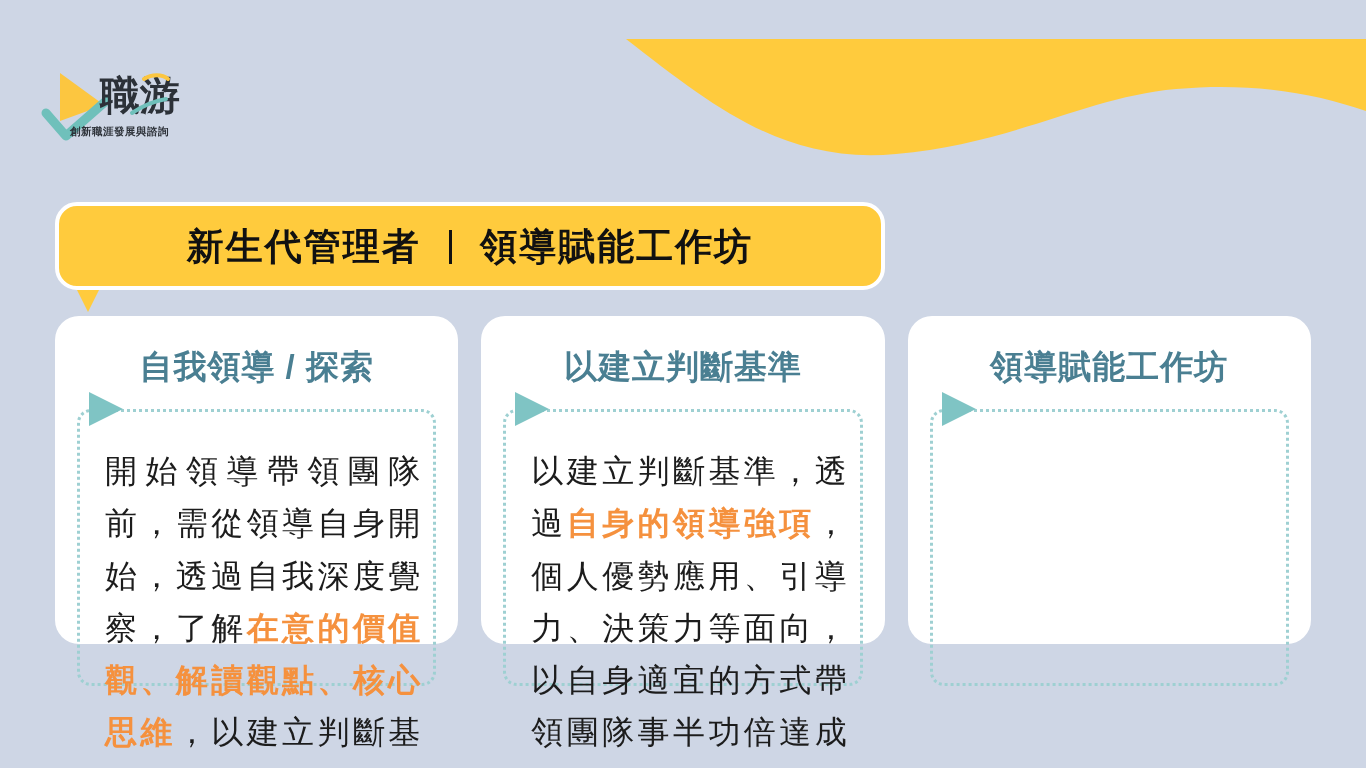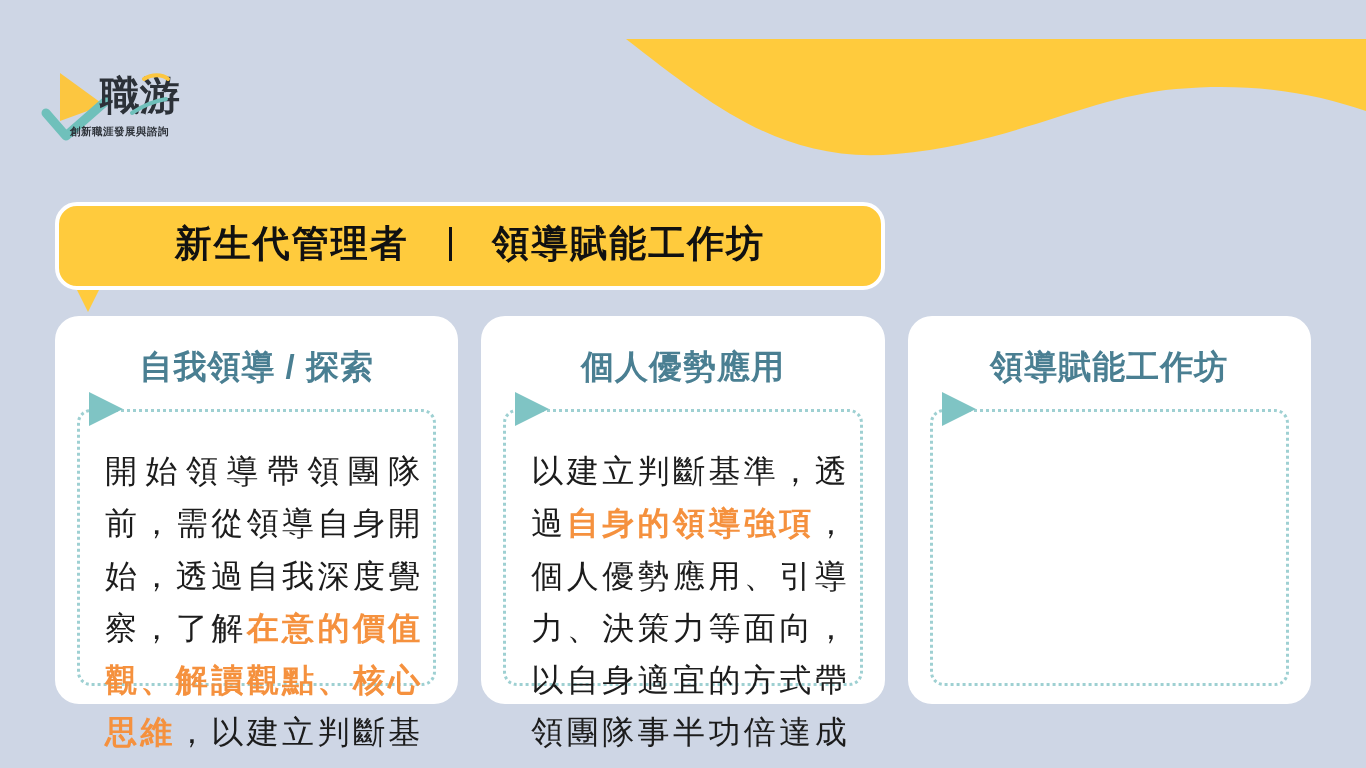--- a/index.html
+++ b/index.html
@@ -76,38 +76,37 @@
     border-top: 26px solid #ffcb3d;
     z-index: 1;
   }
   .title-text {
     font-size: 37px;
     font-weight: bold;
     color: #111111;
     letter-spacing: 2px;
     white-space: nowrap;
     line-height: 1;
-    font-family: Liberation Mono, monospace;
   }
   .title-sep {
     display: inline-block;
     width: 3px;
     height: 34px;
     background: #111111;
     margin: 0 16px;
     vertical-align: -5px;
   }
 
   
   .cards {
     position: absolute;
     left: 55px;
     top: 277px;
     width: 1256px;
-    height: 388px;
+    height: 328px;
     display: flex;
     gap: 23px;
   }
 
   .card {
     flex: 1 1 0;
     background: #ffffff;
     border-radius: 24px;
     position: relative;
     padding: 0;
@@ -209,21 +208,21 @@
       <div class="card-body-wrap">
         <div class="dotted-box"></div>
         <div class="marker-triangle"></div>
         <div class="card-text">
           <span>開始領導帶領團隊前，需從領導自身開始，透過自我深度覺察，了解</span><span class="hl">在意的價值觀、解讀觀點、核心思維</span><span>，以建立判斷基準</span>
         </div>
       </div>
     </div>
 
     <div class="card">
-      <div class="card-title">個人優勢應用</div>
+      <div class="card-title">以建立判斷基準</div>
       <div class="card-body-wrap">
         <div class="dotted-box"></div>
         <div class="marker-triangle"></div>
         <div class="card-text">
           <span>以建立判斷基準，透過</span><span class="hl">自身的領導強項</span><span>，個人優勢應用、引導力、決策力等面向，以自身適宜的方式帶領團隊事半功倍達成績效</span>
         </div>
       </div>
     </div>
 
     <div class="card">

